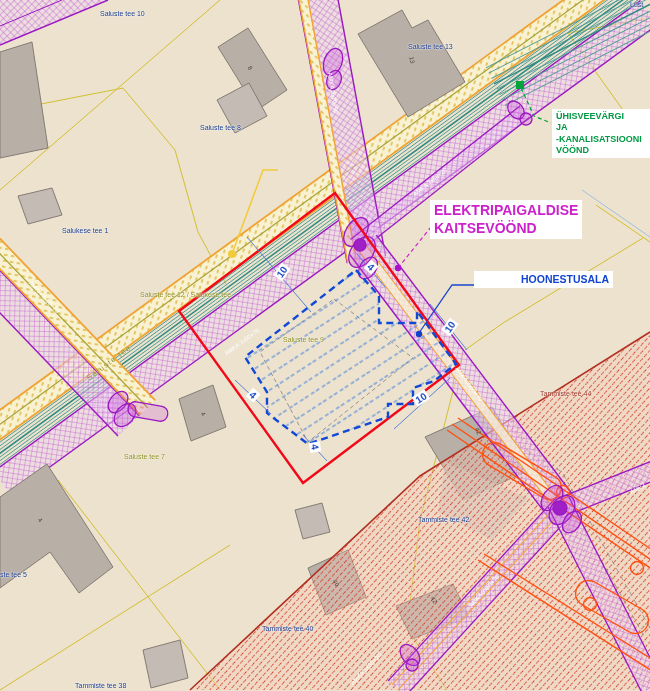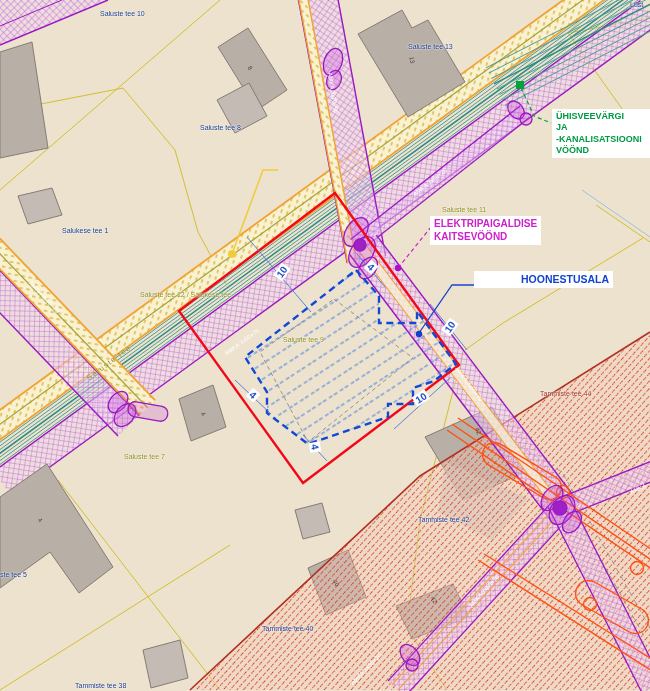--- a/index.html
+++ b/index.html
@@ -13,21 +13,21 @@
   .roadname{position:absolute;font-size:7.5px;color:#8f8f1f;letter-spacing:1.5px;white-space:nowrap;
             transform-origin:center;text-shadow:0 0 2px rgba(255,255,255,.6);}
   .cable{position:absolute;font-size:6px;color:#fff;white-space:nowrap;transform-origin:center;}
   .dim{position:absolute;font-size:10px;font-weight:bold;color:#2050c8;background:#fff;
        padding:0 2px;line-height:11px;transform-origin:center;white-space:nowrap;}
   .bno{position:absolute;font-size:6px;color:#48423c;transform-origin:center;white-space:nowrap;}
   .callout{position:absolute;background:#fff;padding:2px 4px;font-weight:bold;
            white-space:pre-line;line-height:1.25;}
   .co-sund{left:277px;top:152px;color:#f0a400;font-size:11px;width:124px;}
   .co-uvk{left:552px;top:109px;color:#009a44;font-size:9px;width:92px;}
-  .co-ele{left:430px;top:216px;color:#cc22cc;font-size:10px;}
+  .co-ele{left:430px;top:200px;color:#cc22cc;font-size:14px;}
   .co-hoo{left:474px;top:271px;color:#1343cf;font-size:10.5px;padding-left:47px;}
 </style>
 </head>
 <body>
 
 <div class="map">
 <svg width="650" height="691" viewBox="0 0 650 691">
   <defs>
     <pattern id="pp" width="5" height="5" patternUnits="userSpaceOnUse" patternTransform="rotate(45)">
       <rect width="5" height="5" fill="#eed7f2" fill-opacity="0.5"></rect>

